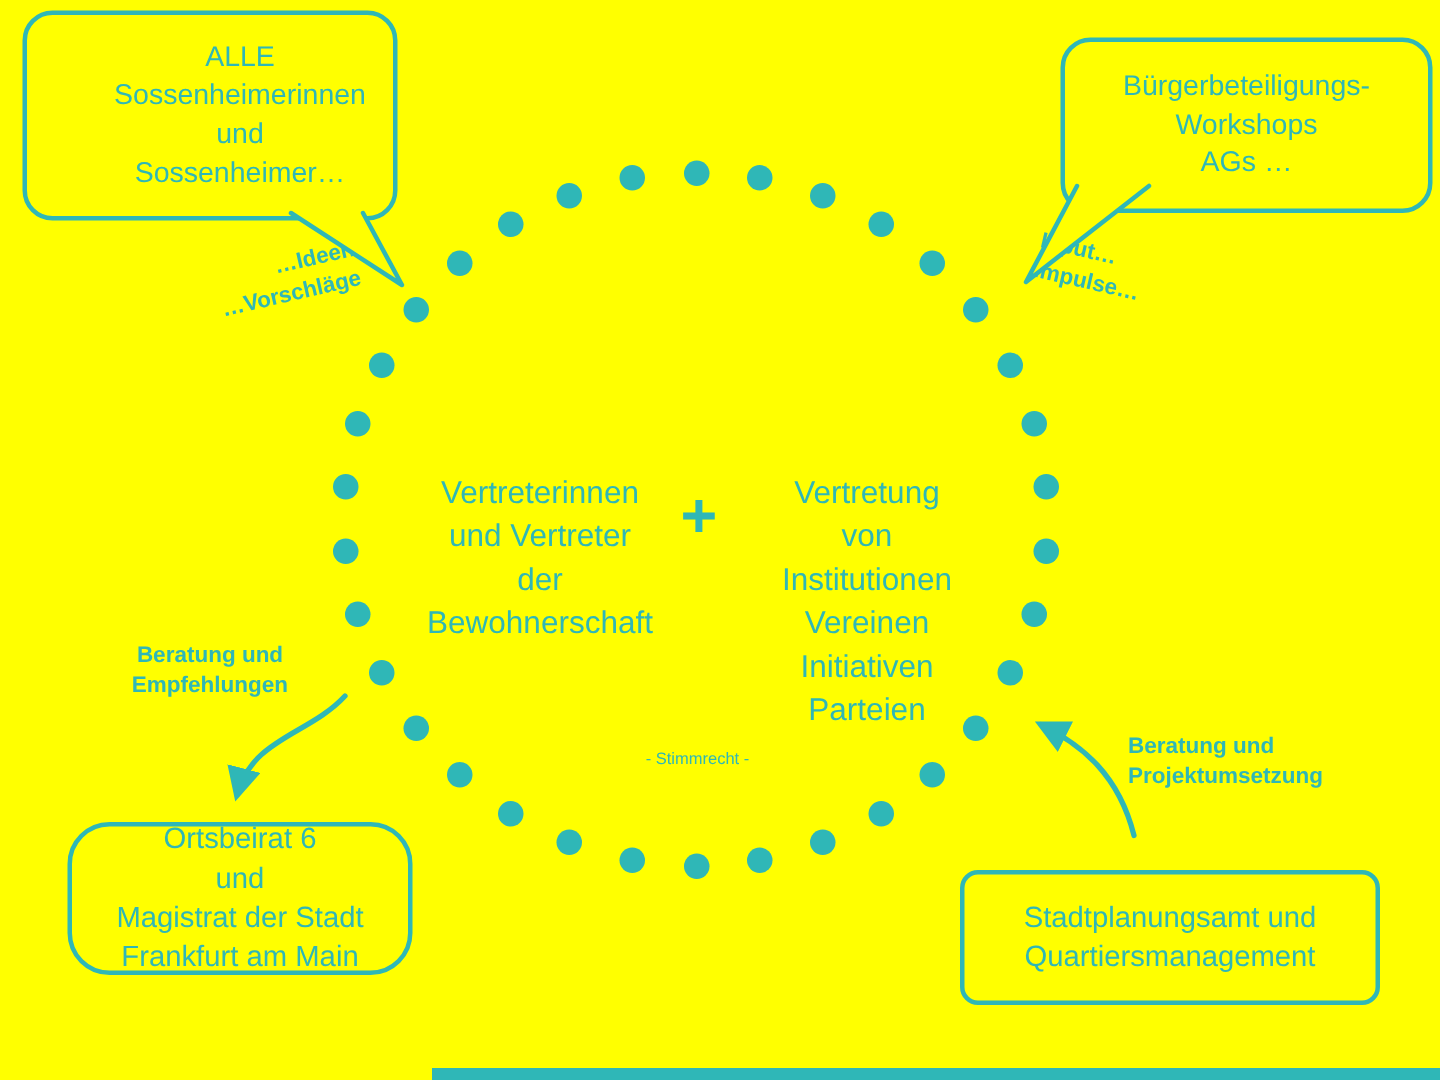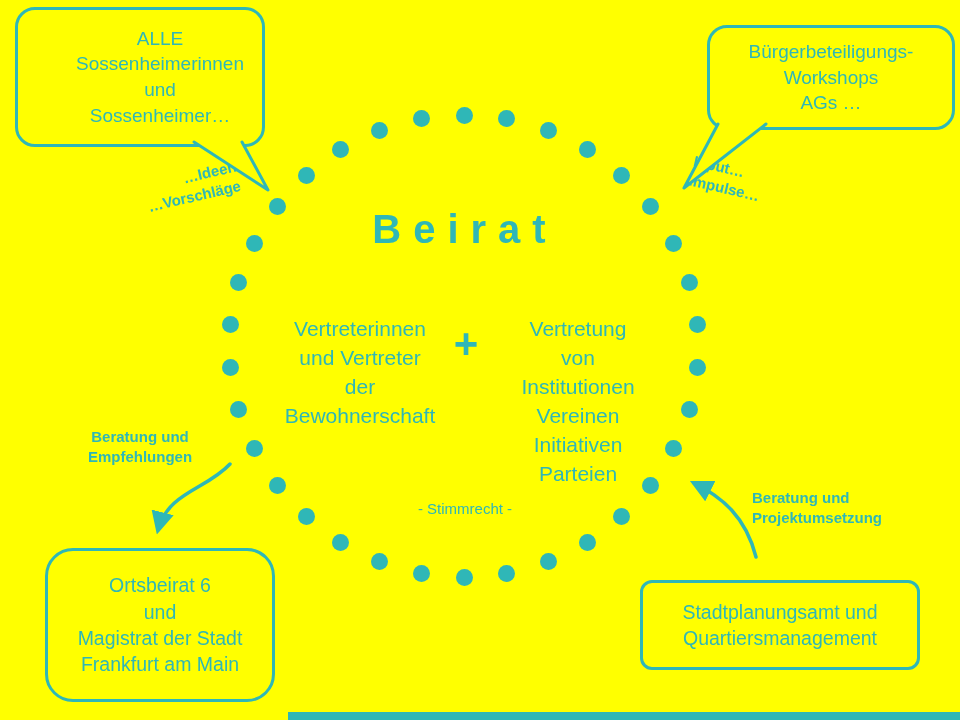--- a/index.html
+++ b/index.html
@@ -32,35 +32,35 @@
     border:3px solid var(--accent);
     background:var(--bg);
     color:var(--accent);
     display:flex;align-items:center;justify-content:center;
     text-align:center;
     font-size:19px;line-height:1.35;
     white-space:pre-line;
     box-sizing:border-box;
   }
   .bubble-tl{left:15px;top:7px;width:250px;height:140px;border-radius:20px;padding-left:40px;}
-  .bubble-tr{left:707px;top:25px;width:248px;height:105px;border-radius:20px;}
-  .box-bl{left:45px;top:548px;width:230px;height:154px;border-radius:28px;font-size:19.5px;}
+  .bubble-tr{left:707px;top:25px;width:248px;height:117px;border-radius:20px;}
+  .box-bl{left:45px;top:548px;width:230px;height:102px;border-radius:28px;font-size:19.5px;}
   .box-br{left:640px;top:580px;width:280px;height:90px;border-radius:12px;font-size:19.5px;}
 
   
   .title{
     left:280px;top:207px;width:370px;
     text-align:center;
     font-size:40px;font-weight:600;letter-spacing:12px;
   }
   .group{width:190px;text-align:center;font-size:21px;line-height:29px;}
   .group-left{left:265px;top:314px;}
   .group-right{left:483px;top:314px;text-align:center;}
   .plus{left:444px;top:320px;width:44px;text-align:center;font-size:42px;font-weight:700;}
-  .voting{left:380px;top:500px;width:170px;text-align:center;font-size:15px;}
+  .voting{left:380px;top:500px;width:170px;text-align:center;font-size:11px;}
 
   
   .note{font-size:15px;font-weight:700;line-height:1.35;}
   .lbl-ideas{left:116px;top:170px;width:124px;text-align:right;transform:rotate(-13deg);}
   .lbl-input{left:690px;top:164px;width:120px;text-align:left;transform:rotate(13deg);}
   .lbl-advleft{left:80px;top:427px;width:120px;text-align:center;}
   .lbl-advright{left:752px;top:488px;width:170px;text-align:left;}
 
   
   .overlay{position:absolute;left:0;top:0;pointer-events:none;}
@@ -122,21 +122,20 @@
 AGs …</div>
 
   <div class="bubble box-bl ml">Ortsbeirat 6
 und
 Magistrat der Stadt
 Frankfurt am Main</div>
 
   <div class="bubble box-br ml">Stadtplanungsamt und
 Quartiersmanagement</div>
 
-  <div class="abs title">Beirat</div>
 
   <div class="abs group group-left ml">Vertreterinnen
 und Vertreter
 der
 Bewohnerschaft</div>
 
   <div class="abs plus">+</div>
 
   <div class="abs group group-right ml">Vertretung
 von

